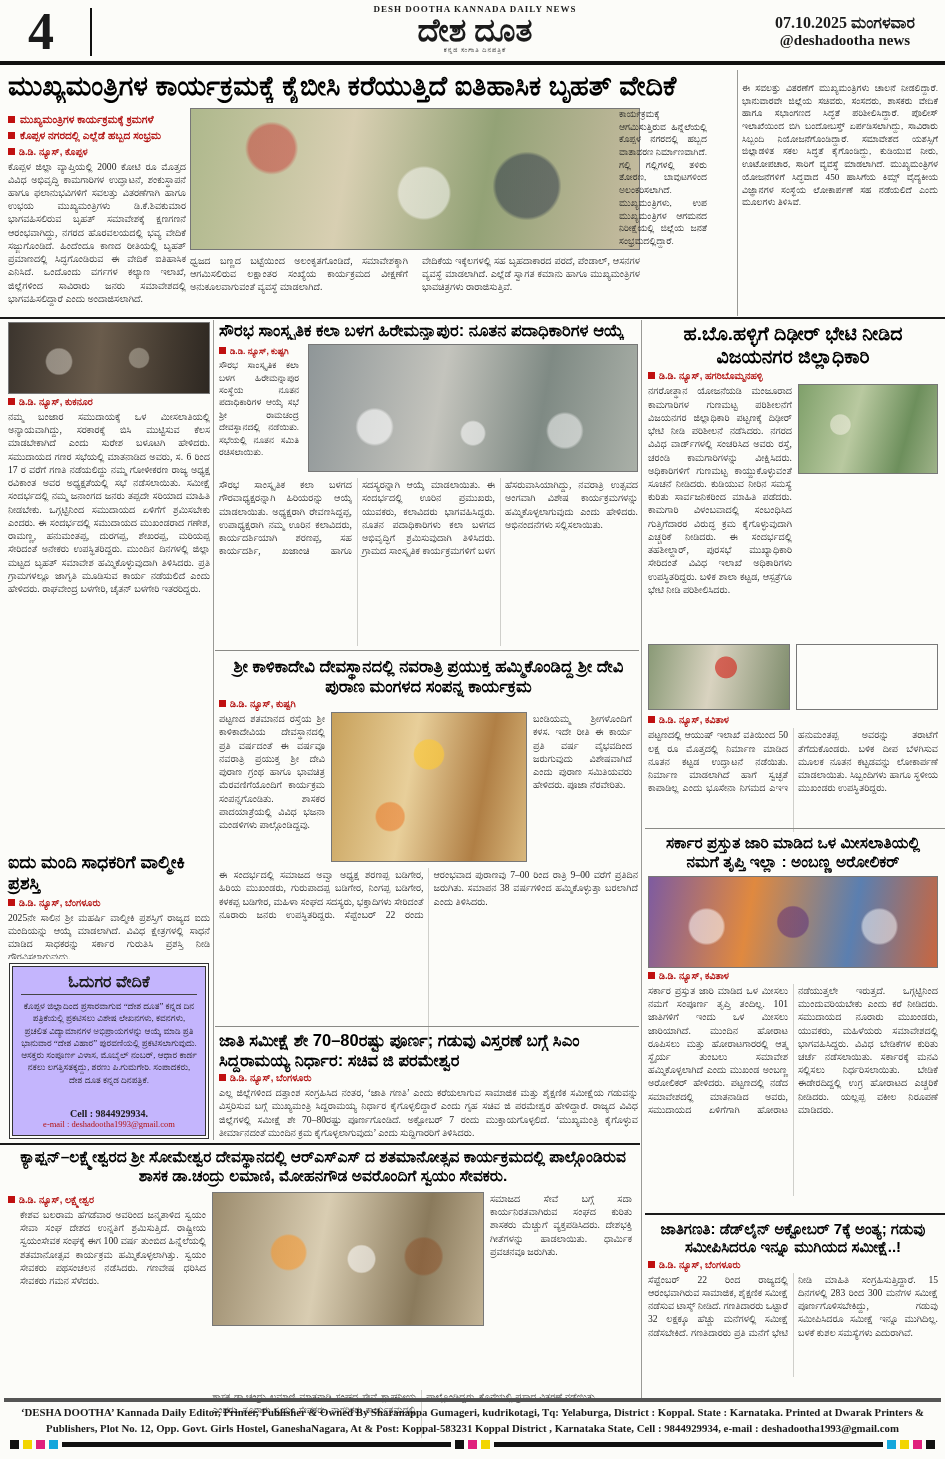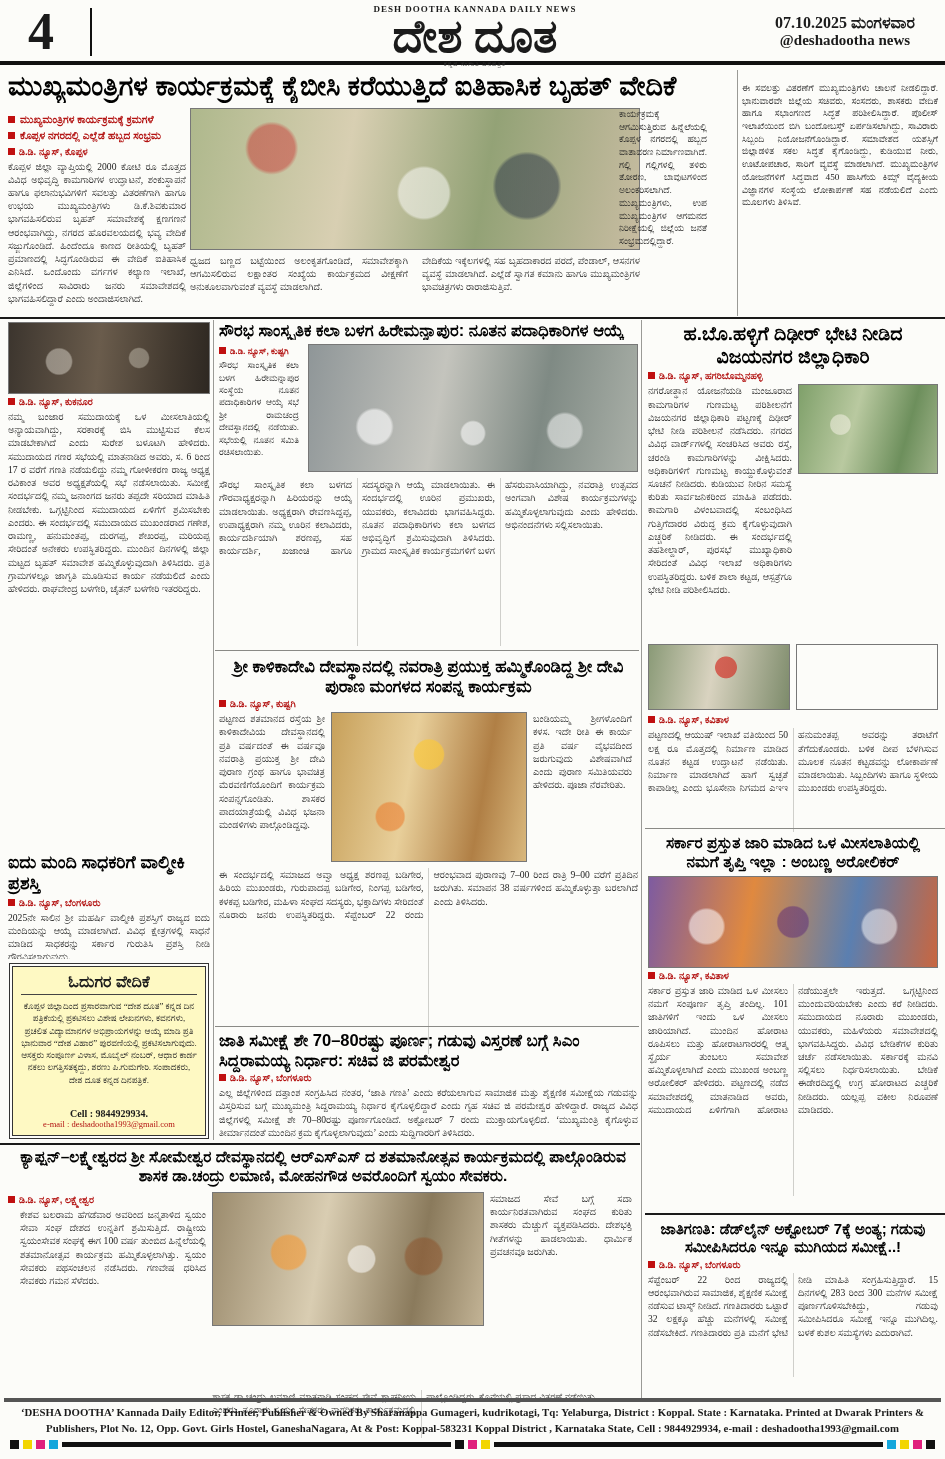--- a/index.html
+++ b/index.html
@@ -15,26 +15,26 @@
   .photo{border:1px solid #777;box-sizing:border-box;}
   .cols2{column-count:2;column-gap:10px;column-rule:1px solid #cfcfcb;}
   .cols3{column-count:3;column-gap:10px;column-rule:1px solid #cfcfcb;}
   .vsep{position:absolute;width:1px;background:#9a9a96;}
   .hsep{position:absolute;height:2px;background:#1a1a1a;}
   .hsep-thin{position:absolute;height:1px;background:#8a8a86;}
   .center{text-align:center;}
   
   .pagenum{font-family:"Liberation Serif",serif;font-weight:bold;font-size:52px;line-height:1;}
   .mast-top{font-family:"Liberation Serif",serif;font-weight:bold;font-size:9px;letter-spacing:1px;}
-  .mast-main{font-family:"Liberation Serif",serif;font-weight:bold;font-size:46px;line-height:1;}
+  .mast-main{font-family:"Liberation Serif",serif;font-weight:bold;font-size:32px;line-height:1;}
   .mast-tag{font-size:6.5px;letter-spacing:1px;color:#333;}
   .date-line{font-family:"Liberation Serif",serif;font-weight:bold;font-size:16px;}
   .handle-line{font-family:"Liberation Serif",serif;font-weight:bold;font-size:15px;}
   
-  .readers-box{border:1.5px solid #333;outline:1px solid #333;outline-offset:2px;background:#fef9c3;padding:6px 8px;box-sizing:border-box;}
+  .readers-box{border:1.5px solid #333;outline:1px solid #333;outline-offset:2px;background:#c4b5fd;padding:6px 8px;box-sizing:border-box;}
   .readers-title{font-family:"Liberation Sans",sans-serif;font-weight:bold;font-size:16px;text-align:center;
                  border-bottom:1px solid #444;padding-bottom:3px;margin-bottom:5px;}
   
   .footer-text{font-family:"Liberation Serif",serif;font-weight:bold;font-size:10.8px;text-align:center;line-height:1.45;}
   .regrow{display:flex;align-items:center;gap:4px;}
   .regsq{width:9px;height:9px;display:inline-block;}
   .regbar{height:5px;background:#111;flex:1;}
 </style>
 </head>
 <body>

